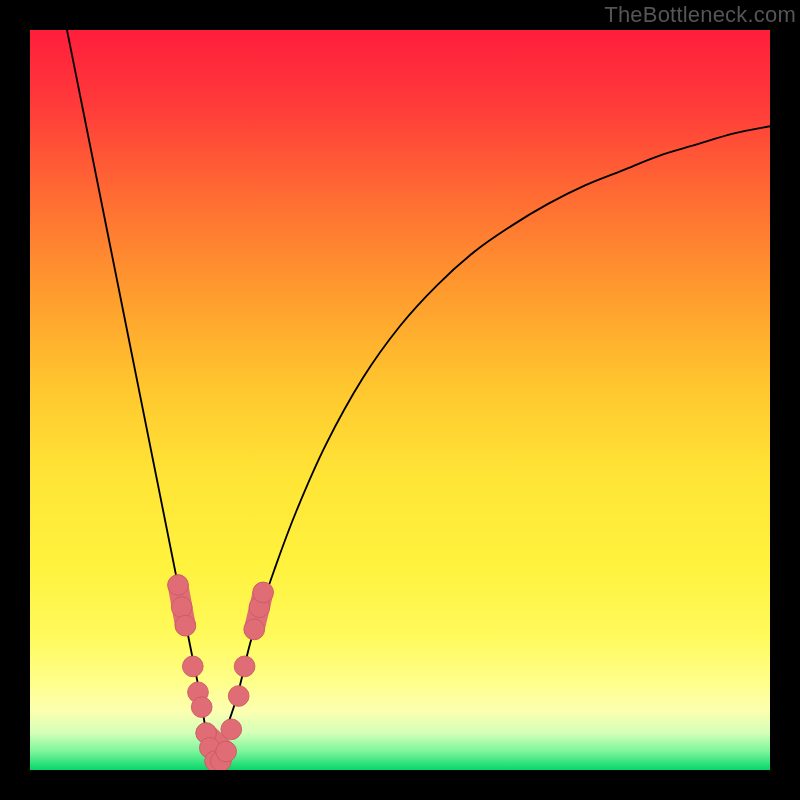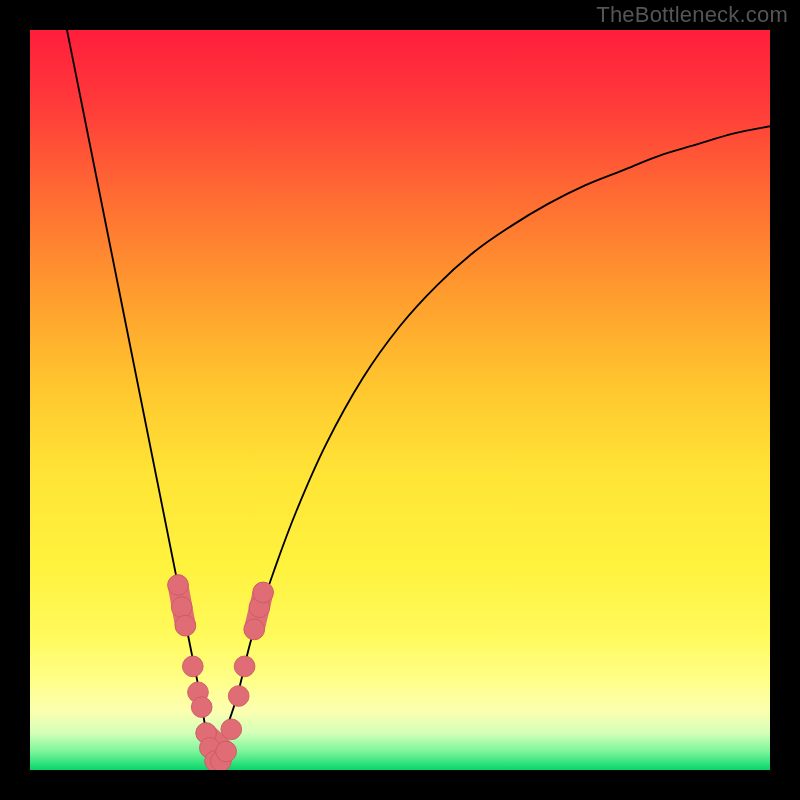--- a/index.html
+++ b/index.html
@@ -13,21 +13,21 @@
   }
   .stage {
     position: relative;
     width: 800px;
     height: 800px;
     background: #000;
   }
   .watermark {
     position: absolute;
     top: 2px;
-    right: 12px;
+    right: 4px;
     color: #555;
     font-size: 22px;
     font-weight: 500;
     letter-spacing: 0.2px;
     z-index: 10;
     user-select: none;
   }
   .plot-area {
     position: absolute;
     left: 30px;

